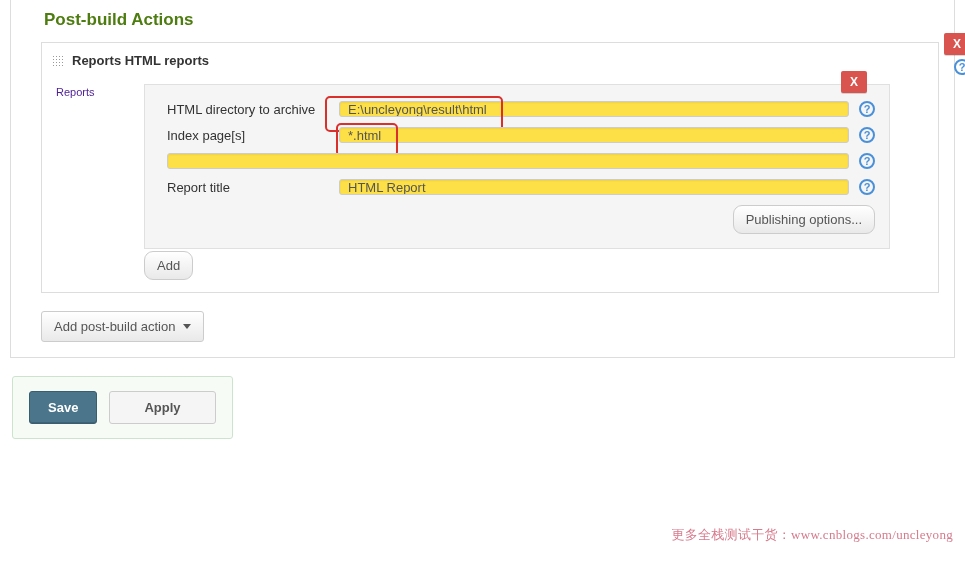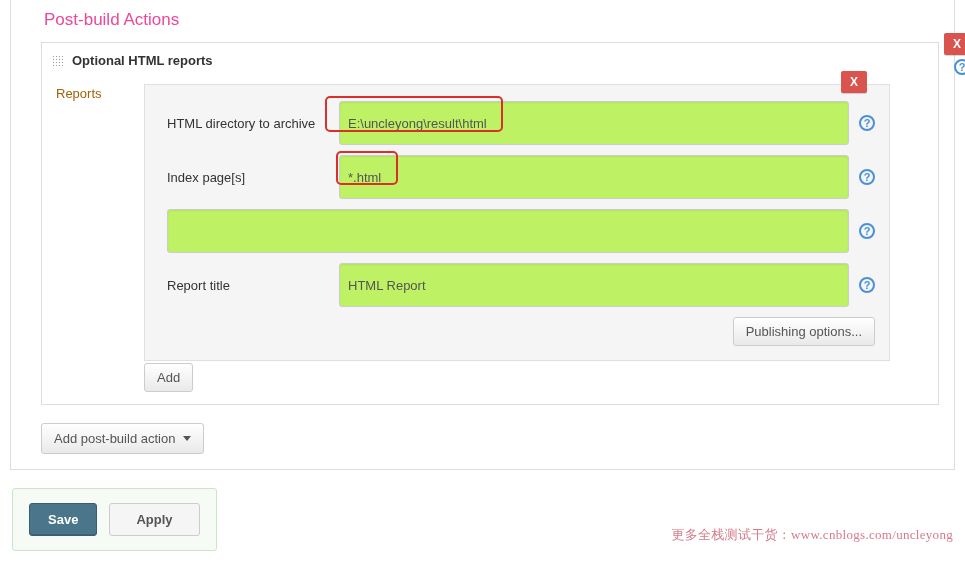--- a/index.html
+++ b/index.html
@@ -14,22 +14,22 @@
     }
     .main-container {
       border: 1px solid #ddd;
       border-top: none;
       padding: 0 15px 15px 15px;
       margin: 0 10px;
       background: #fff;
     }
     .section-title {
       font-size: 17px;
-      font-weight: normal;
-      color: #ec4899;
+      font-weight: bold;
+      color: #4d7c0f;
       padding: 10px 0 12px 18px;
     }
     .publish-block {
       border: 1px solid #ddd;
       background: #fff;
       position: relative;
       margin-bottom: 18px;
     }
     .delete-btn-outer {
       position: absolute;
@@ -90,22 +90,22 @@
       font-size: 13px;
       color: #333;
     }
     .reports-row {
       display: flex;
       padding: 8px 0 0 14px;
     }
     .reports-label {
       width: 88px;
       padding-top: 2px;
-      color: #a16207;
-      font-size: 13px;
+      color: #4c1d95;
+      font-size: 11px;
     }
     .reports-area {
       flex: 1;
       margin-right: 48px;
     }
     .inner-box {
       border: 1px solid #e0e0e0;
       background: #f5f5f5;
       padding: 16px 14px 14px 14px;
       position: relative;
@@ -118,47 +118,47 @@
       margin-left: 8px;
     }
     .form-label {
       width: 172px;
       color: #333;
       font-size: 13px;
       text-align: left;
     }
     .form-input {
       flex: 1;
-      height: 44px;
+      height: 16px;
       padding: 4px 8px;
       border: 1px solid #ccc;
       border-radius: 3px;
       font-size: 13px;
       color: #555;
-      background: #bef264;
+      background: #fde047;
       box-shadow: inset 0 1px 2px rgba(0,0,0,0.07);
     }
     .help-right {
       margin-left: 10px;
     }
     .red-highlight-1 {
       position: absolute;
       border: 2px solid #d9302c;
       border-radius: 5px;
       pointer-events: none;
     }
     .publishing-row {
       display: flex;
       justify-content: flex-end;
       margin-top: 6px;
     }
     .btn {
       padding: 6px 12px;
       border: 1px solid #ccc;
-      border-radius: 3px;
+      border-radius: 9px;
       background: linear-gradient(#fff, #e9e9e9);
       color: #555;
       font-size: 13px;
       cursor: pointer;
       font-family: inherit;
     }
     .add-btn-row {
       margin-top: 2px;
       text-decoration: underline;
     }
@@ -199,21 +199,21 @@
       border-radius: 3px;
       cursor: pointer;
       font-size: 13px;
       box-shadow: inset 0 -1px 0 rgba(0,0,0,0.15);
       font-family: inherit;
     }
     .btn-apply {
       background: #f5f5f5;
       color: #555;
       border: 1px solid #ccc;
-      padding: 8px 26px;
+      padding: 8px 34px;
       font-weight: bold;
       border-radius: 3px;
       cursor: pointer;
       font-size: 13px;
       font-family: inherit;
     }
     .watermark {
       position: absolute;
       right: 12px;
       bottom: 22px;
@@ -236,21 +236,21 @@
 
       <div class="delete-btn-outer">
         <div class="delete-x">X</div>
       </div>
       <div class="help-icon-outer">
         <div class="help-circle">?</div>
       </div>
 
       <div class="block-header">
         <div class="drag-handle"></div>
-        <div class="block-header-title">Optional HTML reports</div>
+        <div class="block-header-title">Reports HTML reports</div>
       </div>
 
       <div class="reports-row">
         <div class="reports-label">Reports</div>
 
         <div class="reports-area">
           <div class="inner-box">
 
             <div class="delete-btn-inner">
               <div class="delete-x">X</div>

